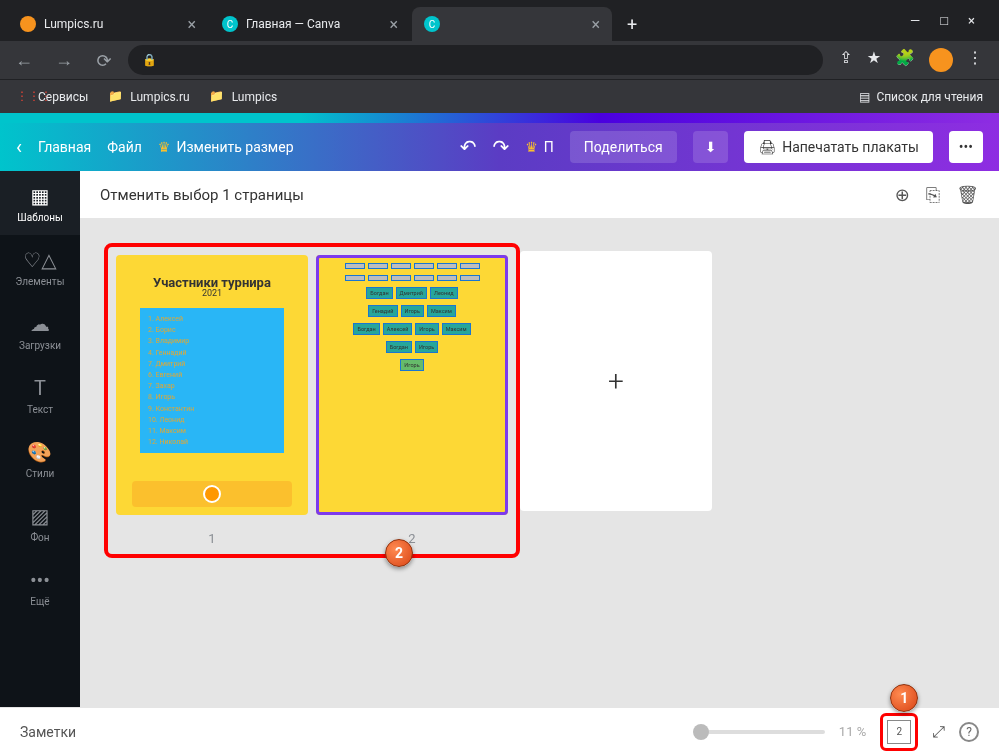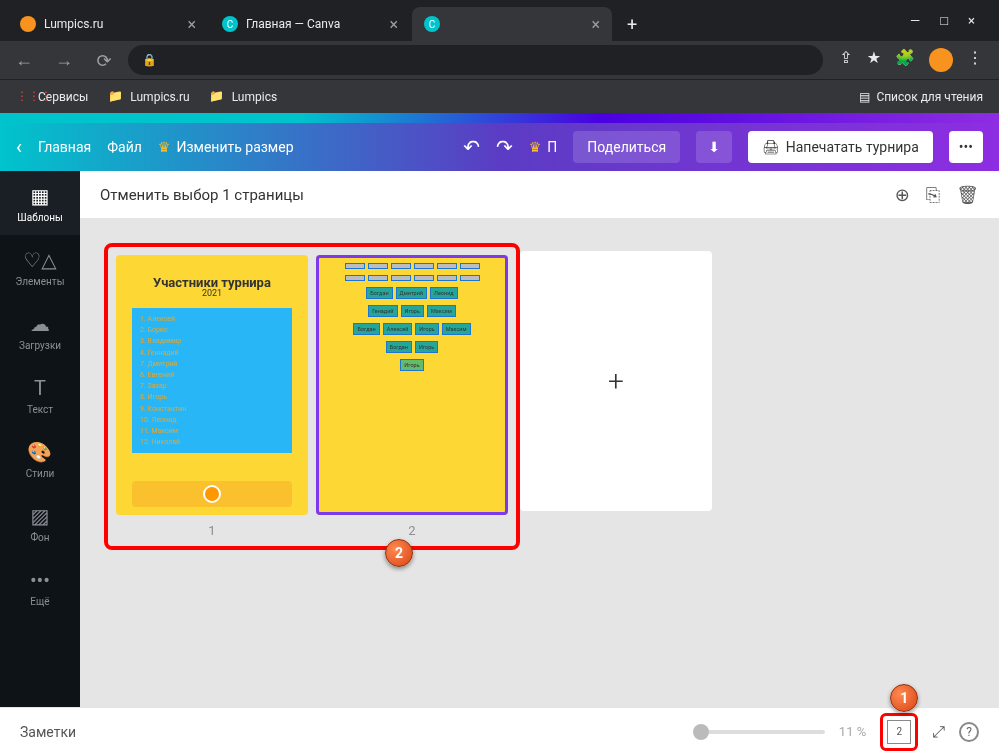--- a/index.html
+++ b/index.html
@@ -35,29 +35,29 @@
 .main{display:flex;height:calc(755px - 41px - 38px - 34px - 10px - 48px - 48px);background:#e5e5e5}
 .sidebar{width:80px;background:#0e1318;display:flex;flex-direction:column}
 .sb-item{display:flex;flex-direction:column;align-items:center;justify-content:center;height:64px;color:#8b8f95;font-size:10px;gap:4px;cursor:pointer}
 .sb-item.active{color:#fff;background:#1a1f25}
 .sb-icon{font-size:20px}
 .canvas-area{flex:1;background:#f0f0f0;position:relative;display:flex;flex-direction:column}
 .canvas-header{background:#fff;height:48px;display:flex;align-items:center;padding:0 20px;font-size:15px;color:#333;border-bottom:1px solid #e5e5e5}
 .canvas-actions{margin-left:auto;display:flex;gap:16px;color:#555;font-size:18px}
 .pages-area{flex:1;background:#e5e5e5;padding:24px;position:relative}
 .pages-container{border:4px solid #f00;border-radius:8px;padding:8px;display:inline-flex;gap:8px;position:relative}
-.page{display:flex;flex-direction:column;align-items:center;gap:8px}
+.page{display:flex;flex-direction:column;align-items:center;gap:16px}
 .page-thumb{width:192px;height:260px;background:#fdd835;border-radius:4px;position:relative;overflow:hidden}
 .page-thumb.selected{outline:3px solid #7c3aed;outline-offset:-3px}
 .page-num{color:#8b8f95;font-size:13px}
 .add-page{width:192px;height:260px;background:#fff;display:flex;align-items:center;justify-content:center;border-radius:4px;position:absolute;left:440px;top:32px}
 .add-plus{font-size:28px;color:#333;font-weight:300}
 .p1-title{text-align:center;padding-top:20px;color:#333;font-size:13px;font-weight:bold}
 .p1-year{text-align:center;color:#333;font-size:9px;margin-top:-2px}
-.p1-list{background:#29b6f6;margin:10px 16px 0;height:145px;padding:6px 8px;font-size:7px;color:#e1a834;line-height:1.6;overflow:hidden}
+.p1-list{background:#29b6f6;margin:10px 24px 0;height:145px;padding:6px 8px;font-size:7px;color:#e1a834;line-height:1.6;overflow:hidden}
 .p1-footer{position:absolute;bottom:8px;left:16px;right:16px;height:26px;background:#fbc02d;border-radius:4px;display:flex;align-items:center;justify-content:center}
 .p1-orange{width:18px;height:18px;border-radius:50%;background:#ff9800;border:2px solid #fff}
 .bracket{padding:8px;font-size:6px}
 .br-row{display:flex;gap:3px;justify-content:center;margin-bottom:6px}
 .br-cell{background:#26a69a;padding:2px 3px;border:1px solid #1976d2;color:#333;font-size:5.5px;min-width:20px;text-align:center}
 .br-cell.grey{background:#bdbdbd}
 .br-cell.green{background:#66bb6a}
 .badge{width:28px;height:28px;border-radius:50%;background:radial-gradient(circle at 35% 35%,#ff8a50,#d84315);color:#fff;display:flex;align-items:center;justify-content:center;font-size:14px;font-weight:bold;border:1px solid #8d2f0a;box-shadow:0 2px 4px rgba(0,0,0,0.4);position:absolute}
 .badge-2{left:305px;top:320px}
 .footer{position:absolute;bottom:0;left:0;right:0;height:48px;background:#fff;border-top:1px solid #e5e5e5;display:flex;align-items:center;padding:0 20px;color:#555;font-size:14px}
@@ -149,21 +149,21 @@
   <span class="tb-item" style="font-size:20px">↶</span>
   <span class="tb-item" style="font-size:20px">↷</span>
   <span class="tb-item">
     <span class="crown">♛</span>
     <span>П</span>
   </span>
   <span class="tb-share">Поделиться</span>
   <span class="tb-down">⬇</span>
   <span class="tb-btn">
     <span>🖨</span>
-    <span>Напечатать турнира</span>
+    <span>Напечатать плакаты</span>
   </span>
   <span class="tb-btn icon-only">•••</span>
 </div>
 
 <div class="main">
   <div class="sidebar">
     <div class="sb-item active">
       <span class="sb-icon">▦</span>
       <span>Шаблоны</span>
     </div>

